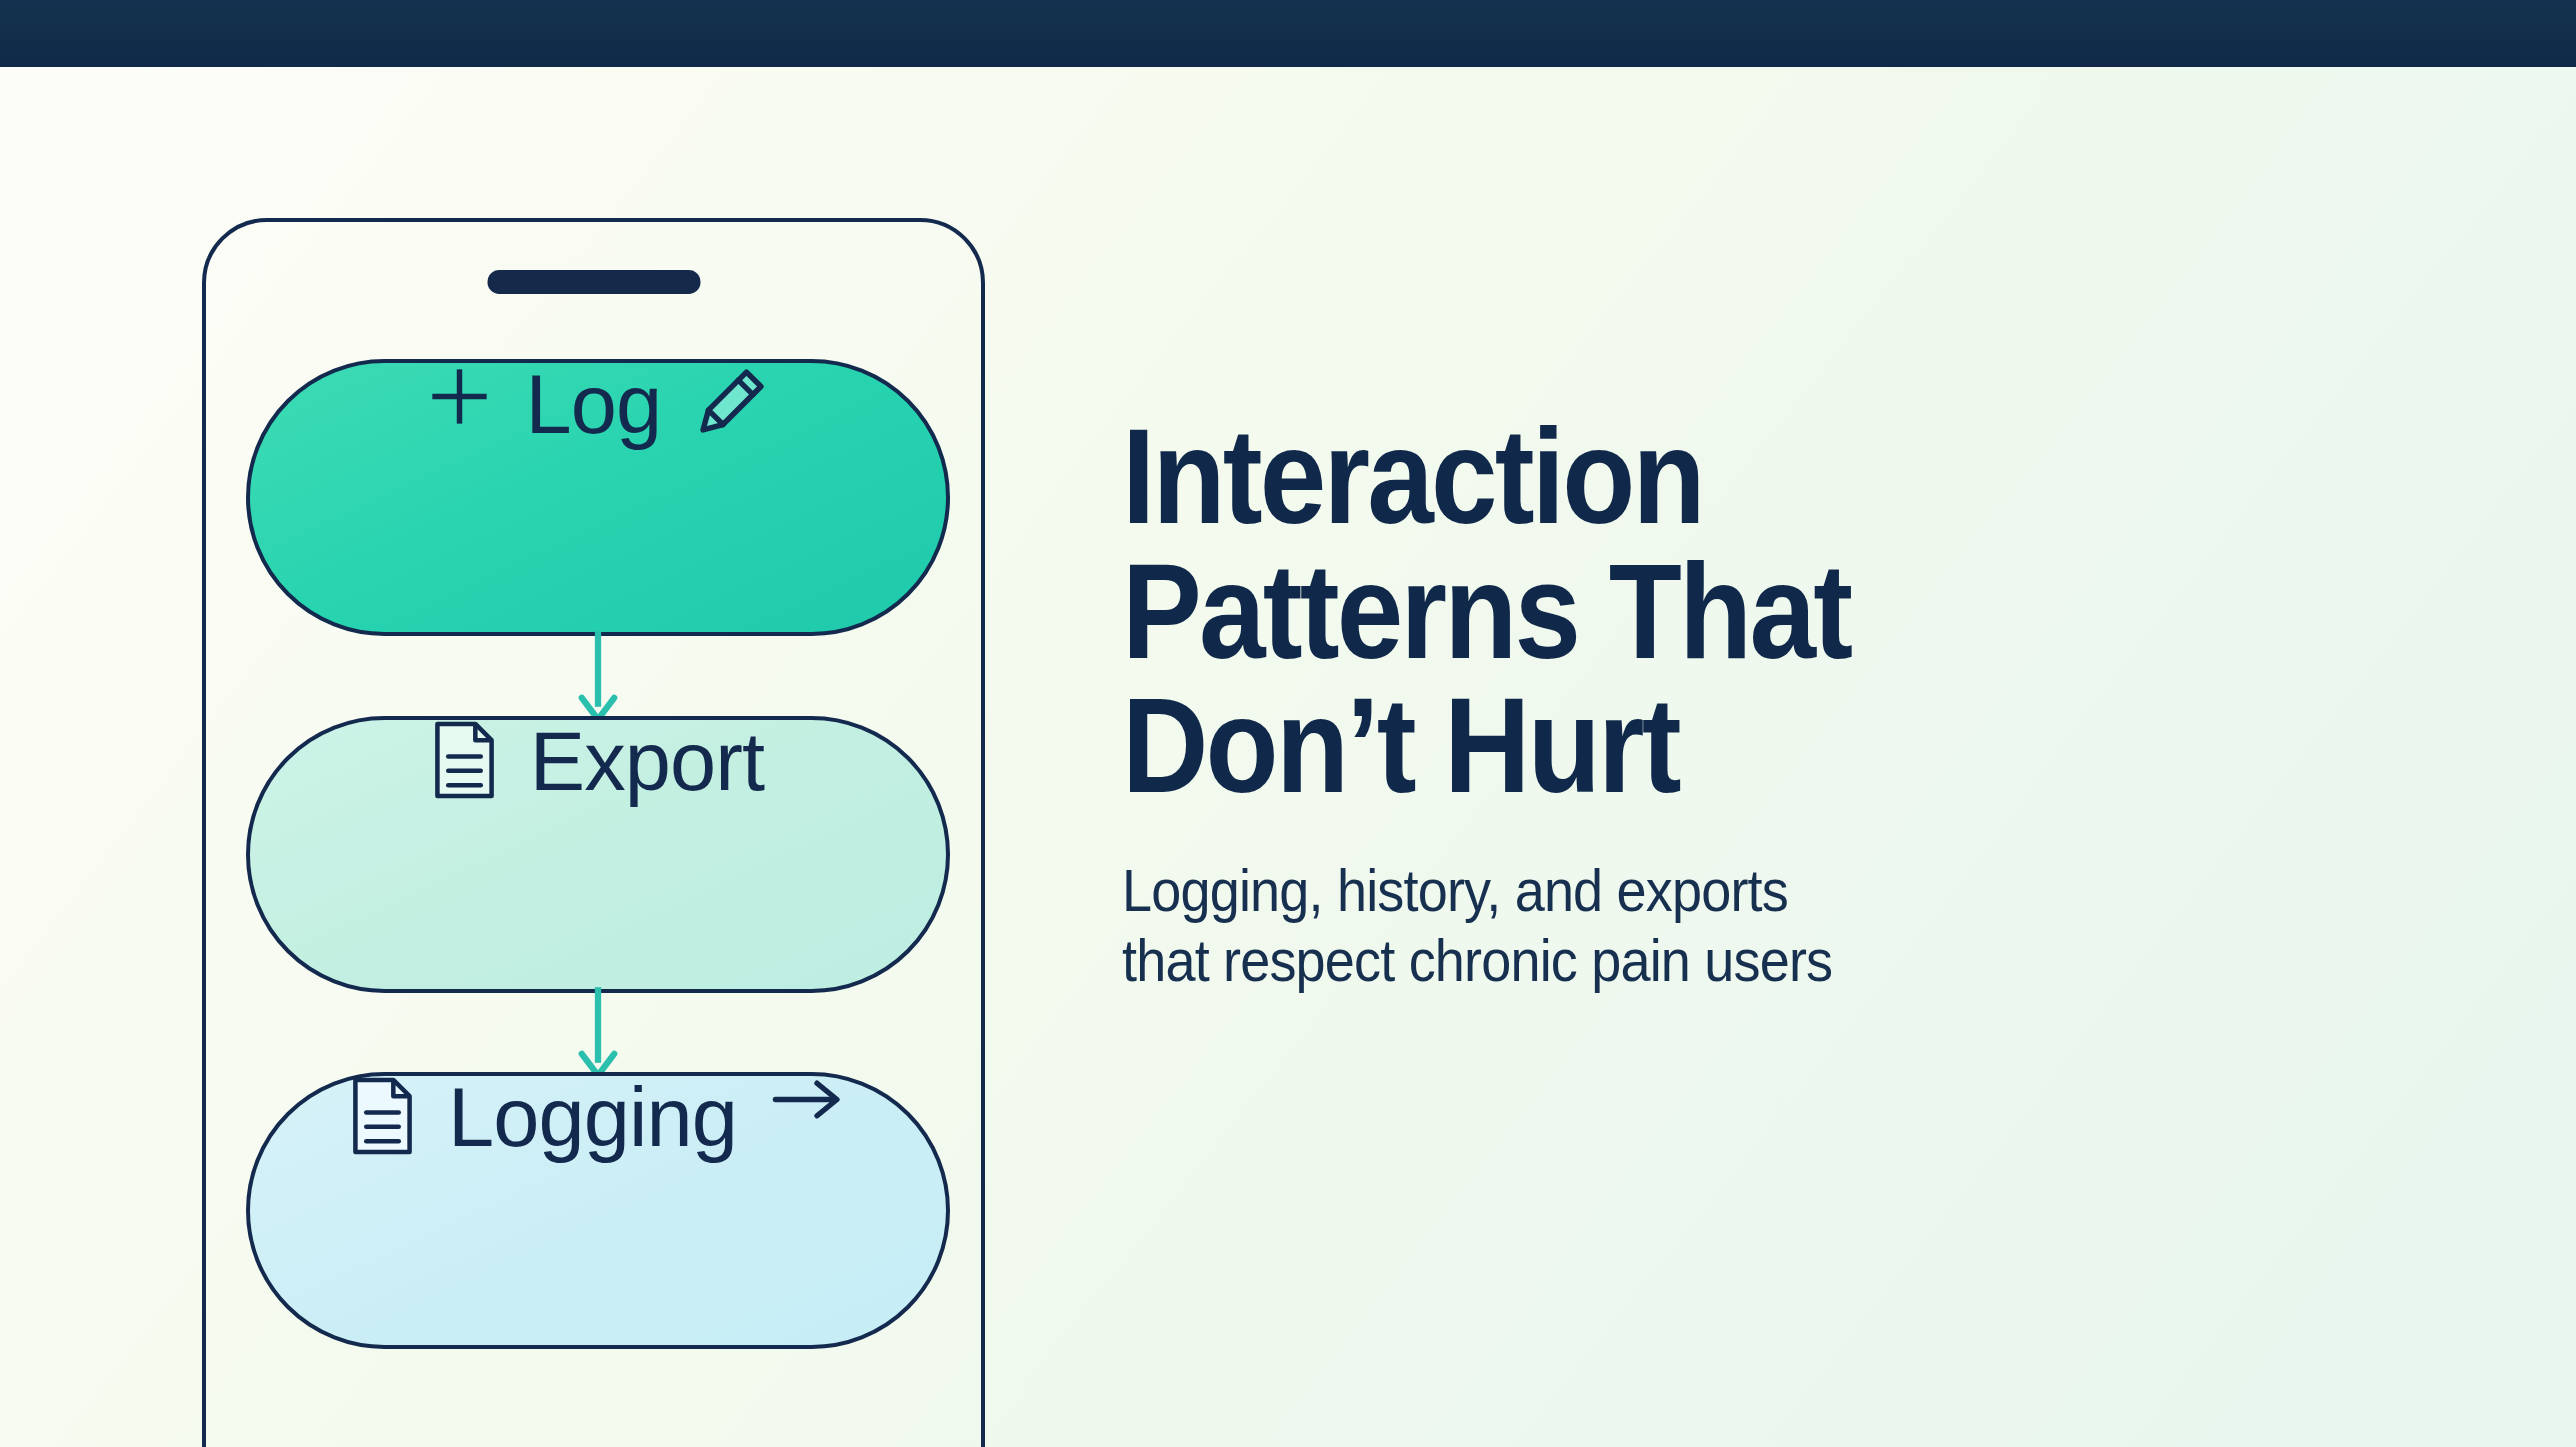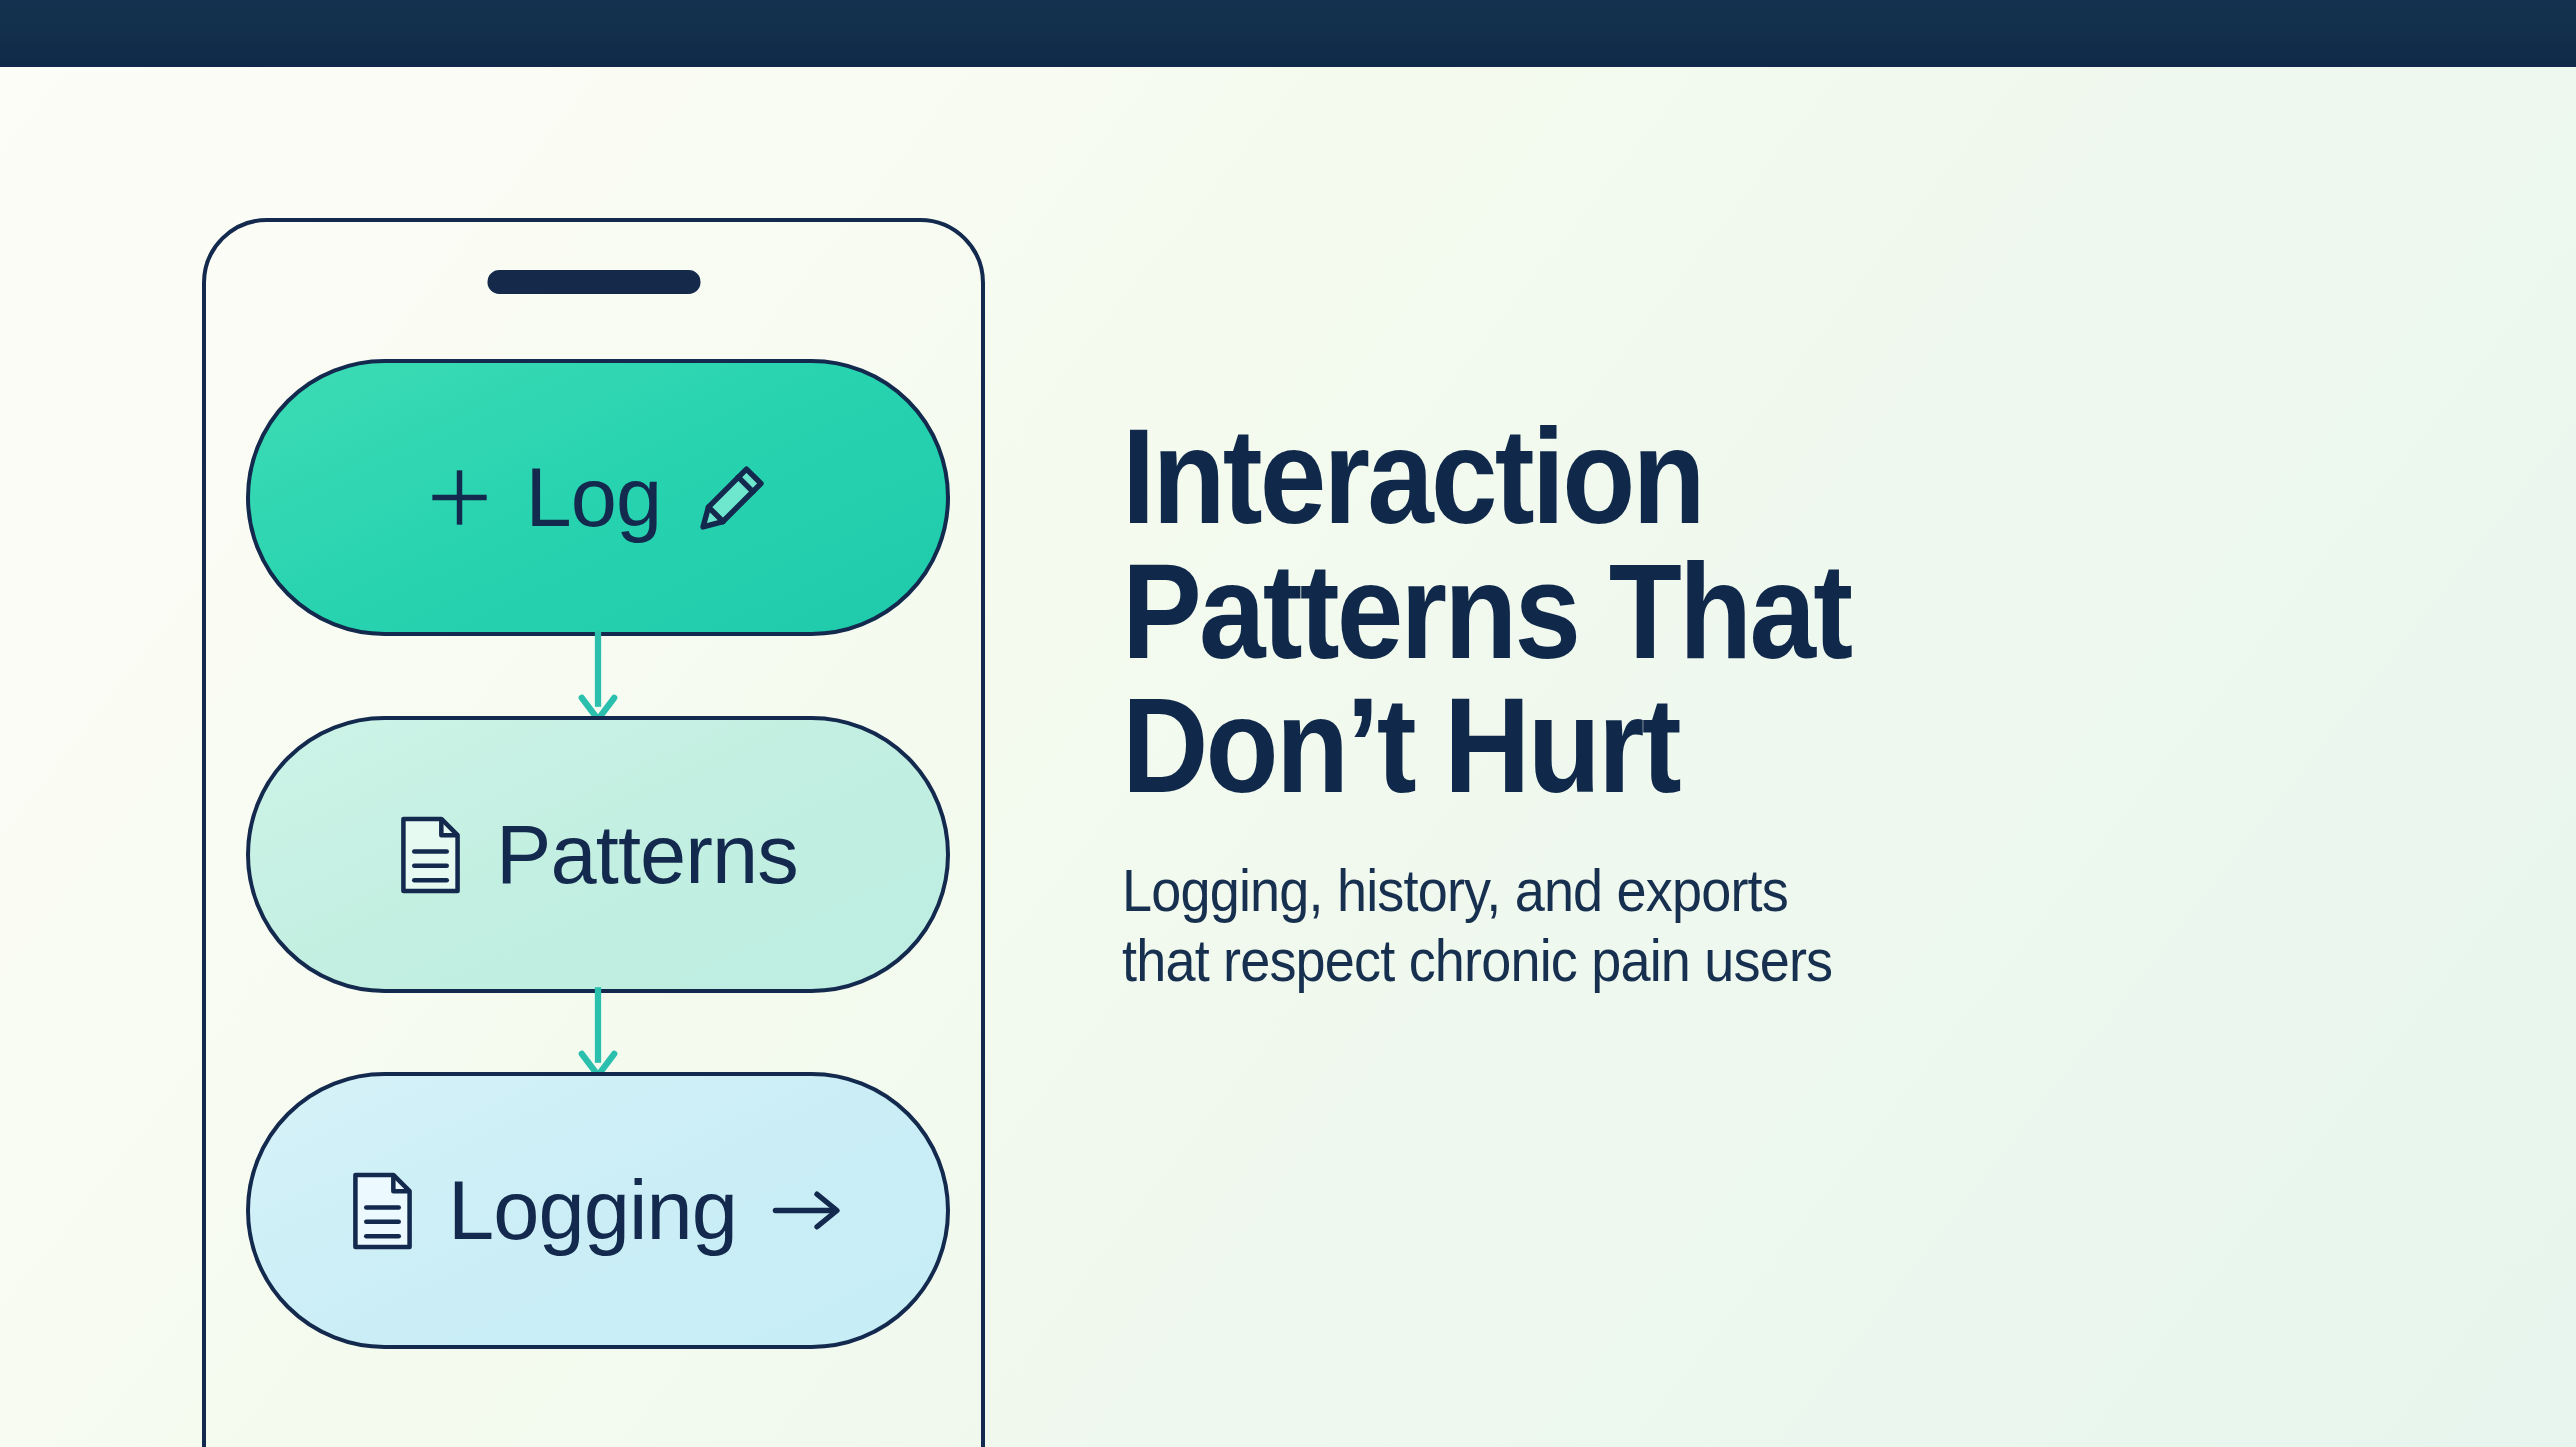--- a/index.html
+++ b/index.html
@@ -70,21 +70,20 @@
   }
 
   .pill {
     position: absolute;
     left: 40px;
     width: 704px;
     border: 4.5px solid #13294d;
     border-radius: 904px;
     box-sizing: border-box;
     display: flex;
-    align-items: center;
     justify-content: center;
     gap: 33px;
   }
 
   .pill-log {
     top: 137px;
     height: 277px;
     background: linear-gradient(155deg, #3ddcb4 0%, #28d3b0 48%, #1fcaac 100%);
   }
   .pill-history {
@@ -204,21 +203,21 @@
       <div class="pill pill-history">
         <span class="pill-icon slot-doc">
           <svg viewBox="0 0 72 88" width="65" height="80" aria-hidden="true">
             <path d="M6 4 H48 L66 22 V84 H6 Z" fill="#e6faf2" stroke="#13294d" stroke-width="5" stroke-linejoin="round"></path>
             <path d="M48 4 V22 H66" fill="none" stroke="#13294d" stroke-width="5" stroke-linejoin="round"></path>
             <line x1="18" y1="40" x2="54" y2="40" stroke="#13294d" stroke-width="5" stroke-linecap="round"></line>
             <line x1="18" y1="56" x2="54" y2="56" stroke="#13294d" stroke-width="5" stroke-linecap="round"></line>
             <line x1="18" y1="72" x2="54" y2="72" stroke="#13294d" stroke-width="5" stroke-linecap="round"></line>
           </svg>
         </span>
-        <span class="pill-label">Patterns</span>
+        <span class="pill-label">Export</span>
       </div>
 
       <div class="connector conn-2">
         <svg viewBox="0 0 60 104" width="54" height="94" aria-hidden="true">
           <line x1="30" y1="0" x2="30" y2="84" stroke="#2bbfae" stroke-width="7"></line>
           <path d="M12 74 L30 98 L48 74" fill="none" stroke="#2bbfae" stroke-width="7" stroke-linecap="round" stroke-linejoin="round"></path>
         </svg>
       </div>
 
       <div class="pill pill-export">

